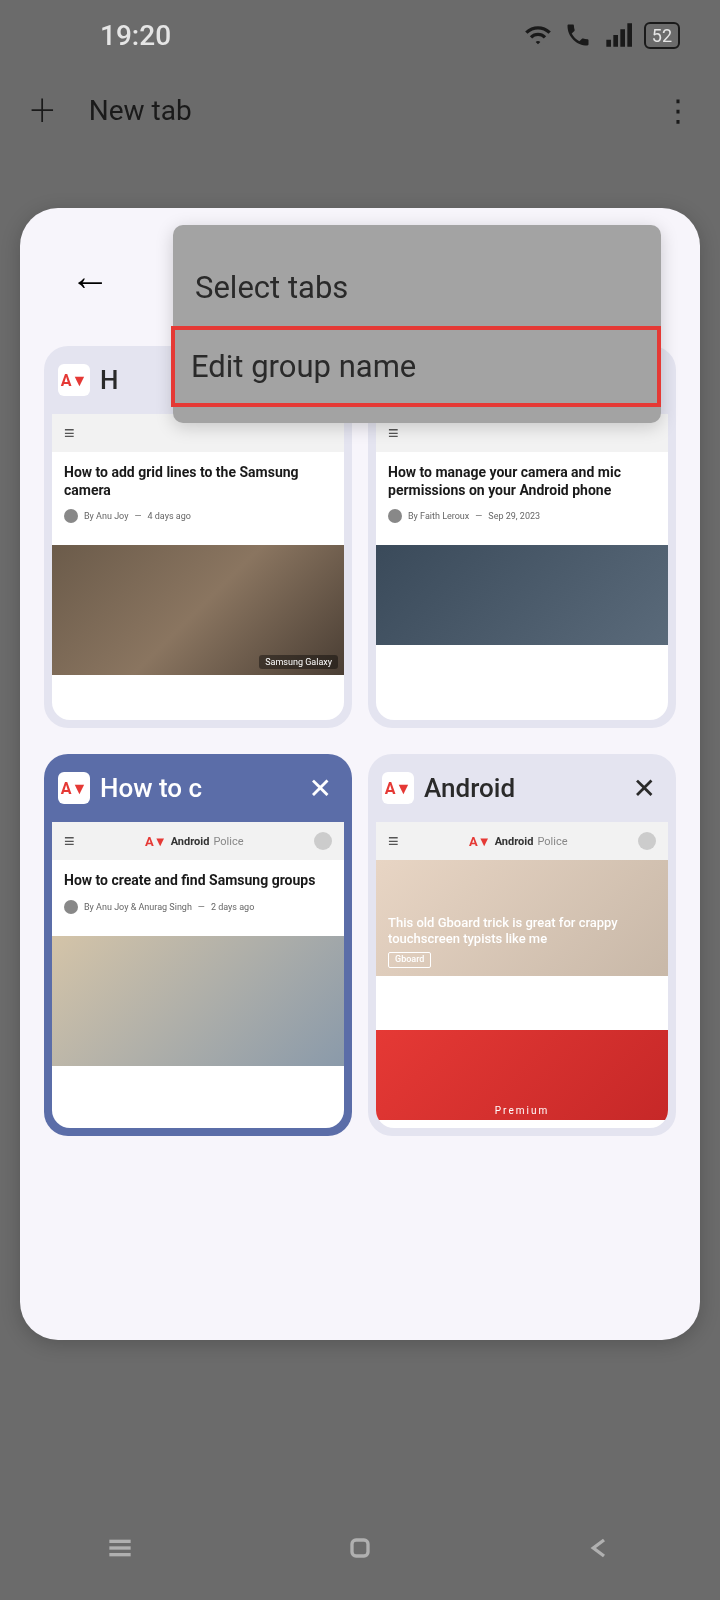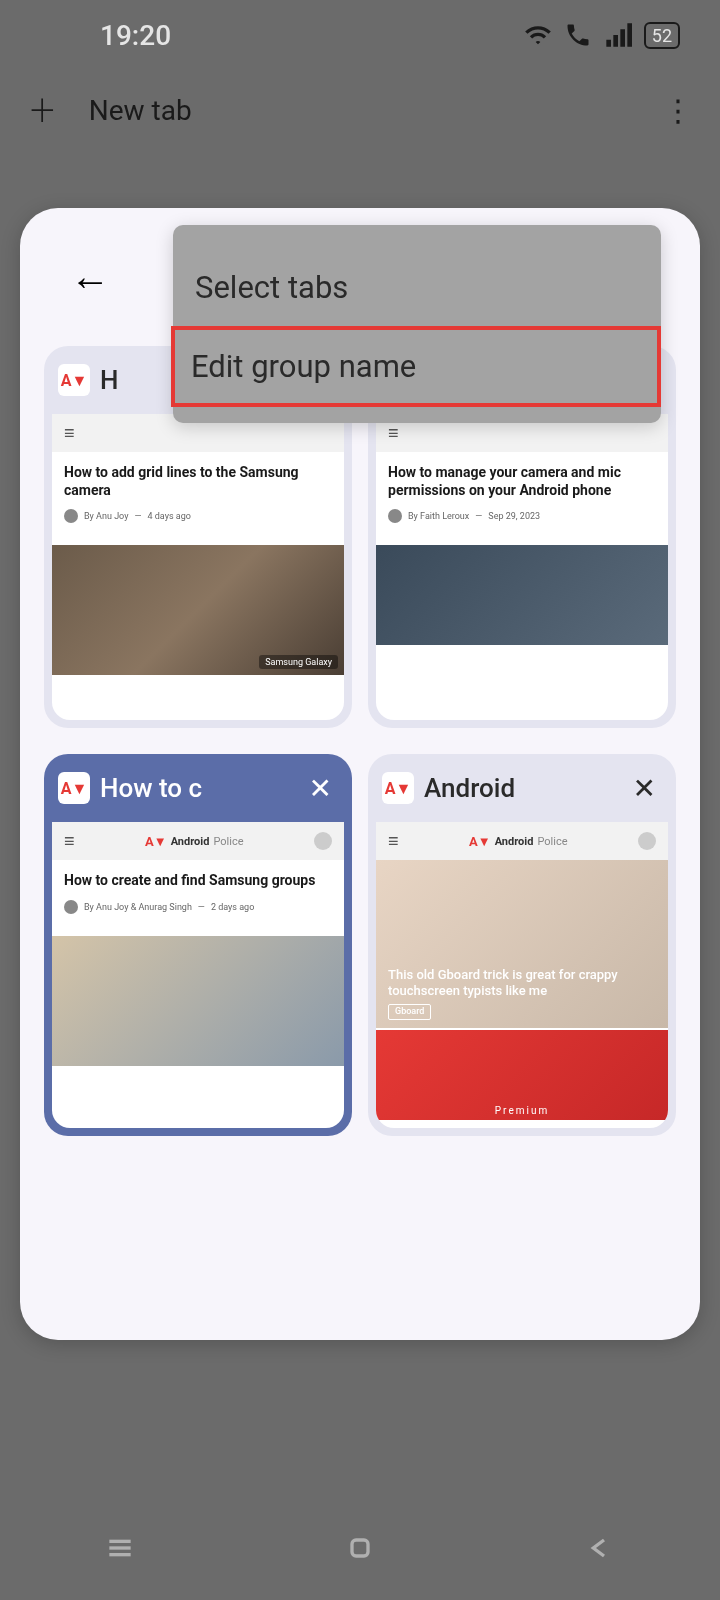--- a/index.html
+++ b/index.html
@@ -247,21 +247,21 @@
       color: #fff;
       font-size: 9px;
       padding: 2px 6px;
       border-radius: 3px;
     }
     .preview-overlay-article {
       position: absolute;
       top: 38px;
       left: 0;
       right: 0;
-      height: 168px;
+      height: 116px;
       background: linear-gradient(135deg, #e8d5c4 0%, #c8b8a8 100%);
     }
     .preview-overlay-text {
       position: absolute;
       bottom: 8px;
       left: 12px;
       right: 12px;
       color: #fff;
       font-size: 13px;
       font-weight: 500;

